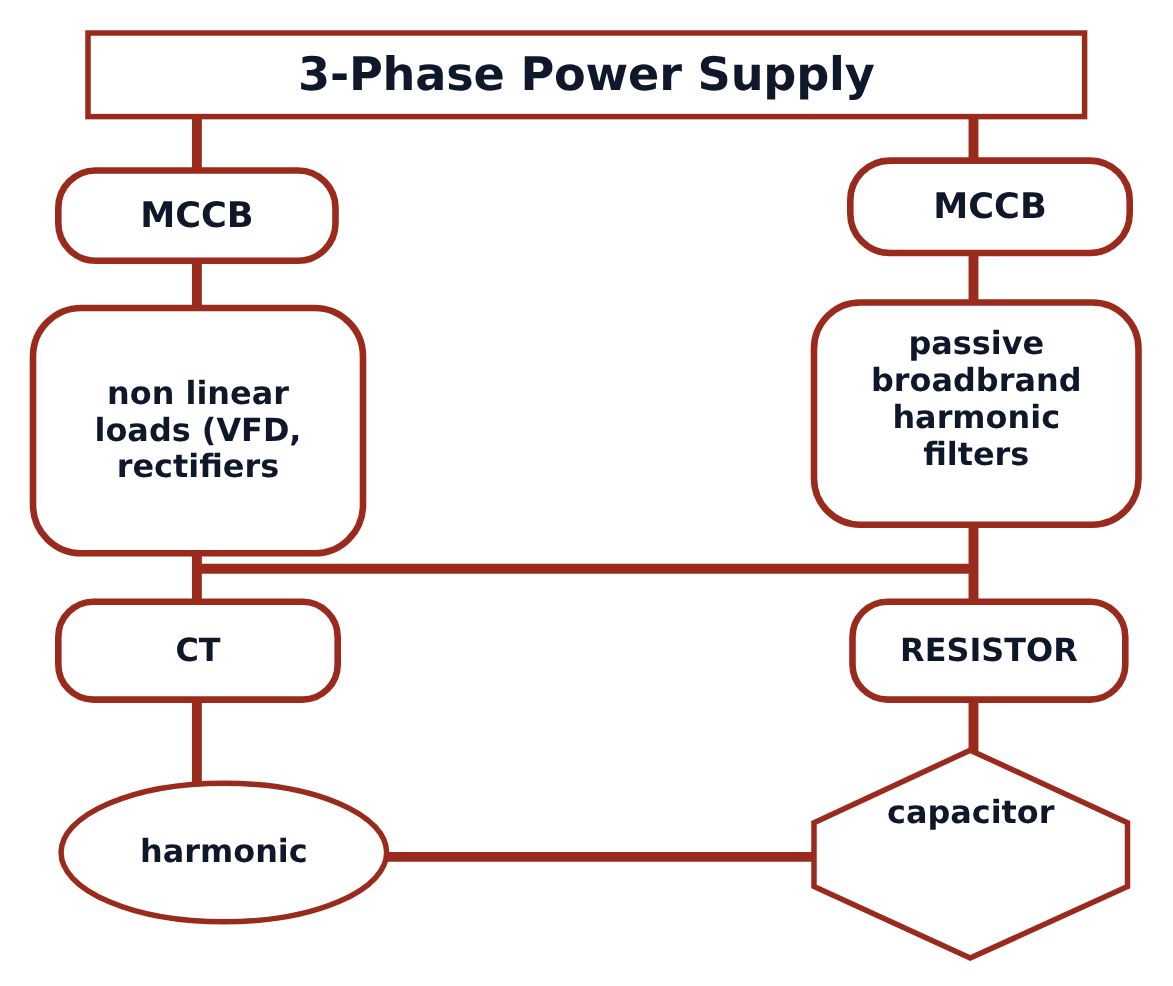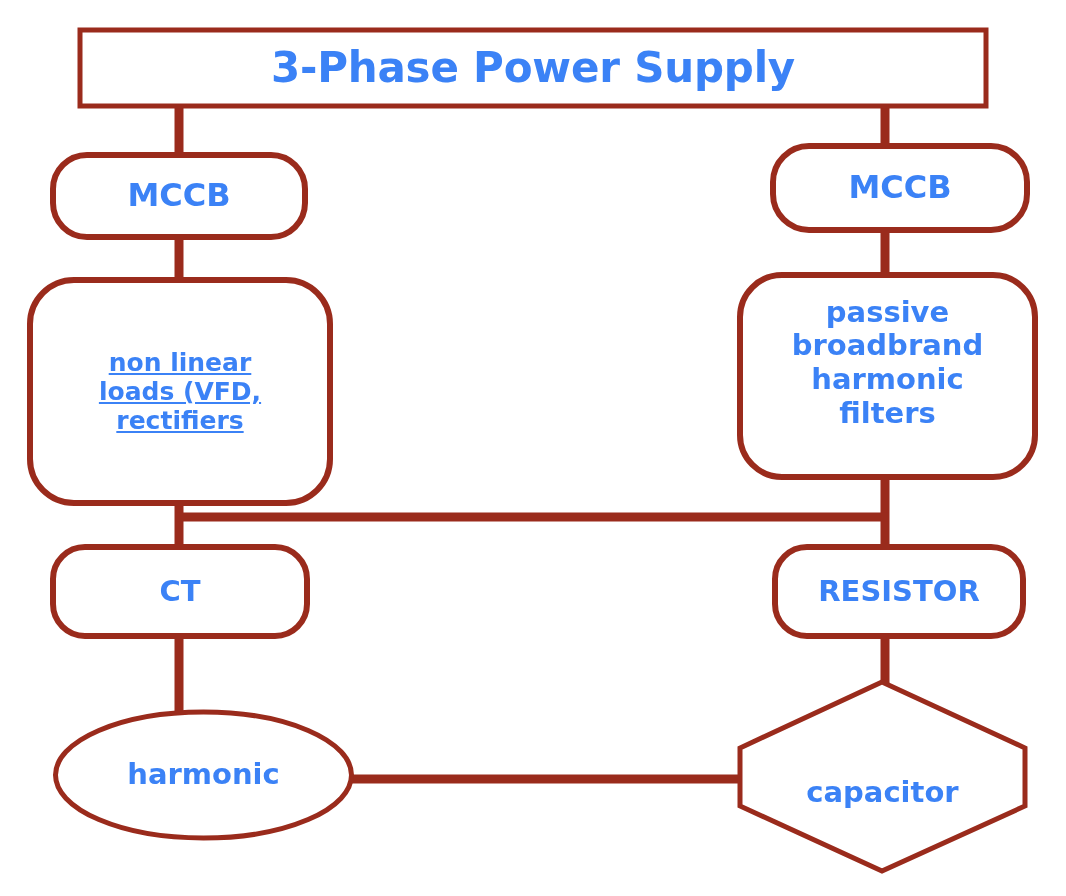--- a/index.html
+++ b/index.html
@@ -25,34 +25,34 @@
     height: 896px;
     display: block;
   }
   .node-label {
     position: absolute;
     display: flex;
     align-items: center;
     justify-content: center;
     text-align: center;
     font-weight: bold;
-    color: #3b82f6;
+    color: #0f172a;
     line-height: 1.16;
     pointer-events: none;
     white-space: pre-line;
   }
   .lbl-supply   { left: 80px;  top: 30px;  width: 906px; height: 76px;  font-size: 42px; letter-spacing: -0.2px; }
   .lbl-mccb-l   { left: 53px;  top: 155px; width: 252px; height: 82px;  font-size: 32px; }
   .lbl-mccb-r   { left: 773px; top: 146px; width: 254px; height: 84px;  font-size: 32px; }
-  .lbl-loads    { left: 30px;  top: 280px; width: 300px; height: 223px; font-size: 25px; text-decoration: underline; }
+  .lbl-loads    { left: 30px;  top: 280px; width: 300px; height: 223px; font-size: 29px; }
   .lbl-filters  { left: 740px; top: 262px; width: 295px; height: 202px; font-size: 29px; }
   .lbl-ct       { left: 53px;  top: 547px; width: 254px; height: 89px;  font-size: 29px; }
   .lbl-resistor { left: 775px; top: 547px; width: 248px; height: 89px;  font-size: 29px; }
   .lbl-inductor { left: 55px;  top: 712px; width: 297px; height: 126px; font-size: 29px; }
-  .lbl-capacitor{ left: 740px; top: 698px; width: 285px; height: 189px; font-size: 29px; text-align: right; }
+  .lbl-capacitor{ left: 740px; top: 644px; width: 285px; height: 189px; font-size: 29px; text-align: right; }
 </style>
 </head>
 <body>
 
 <div id="diagram-root">
 
   <svg id="diagram-svg" viewBox="0 0 1066 896" xmlns="http://www.w3.org/2000/svg">
 
     <g stroke="#9a2b1c" fill="none" stroke-linecap="butt">
       <line x1="179" y1="104" x2="179" y2="160" stroke-width="9"></line>

